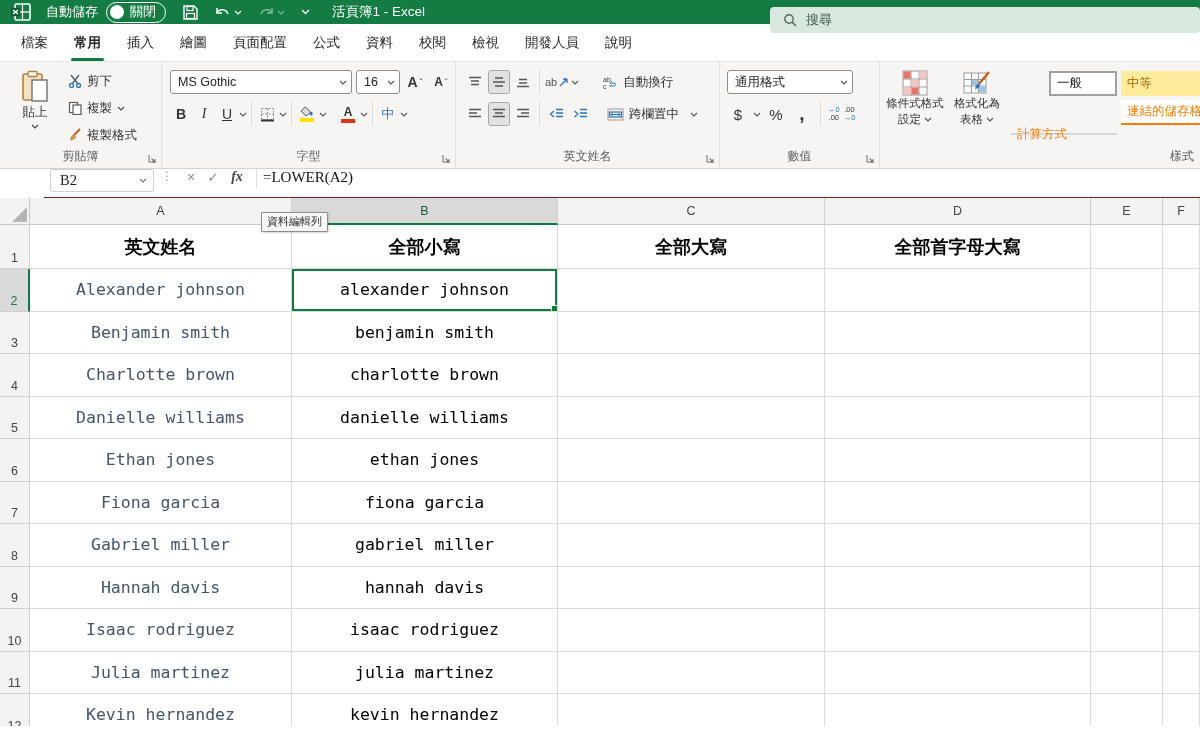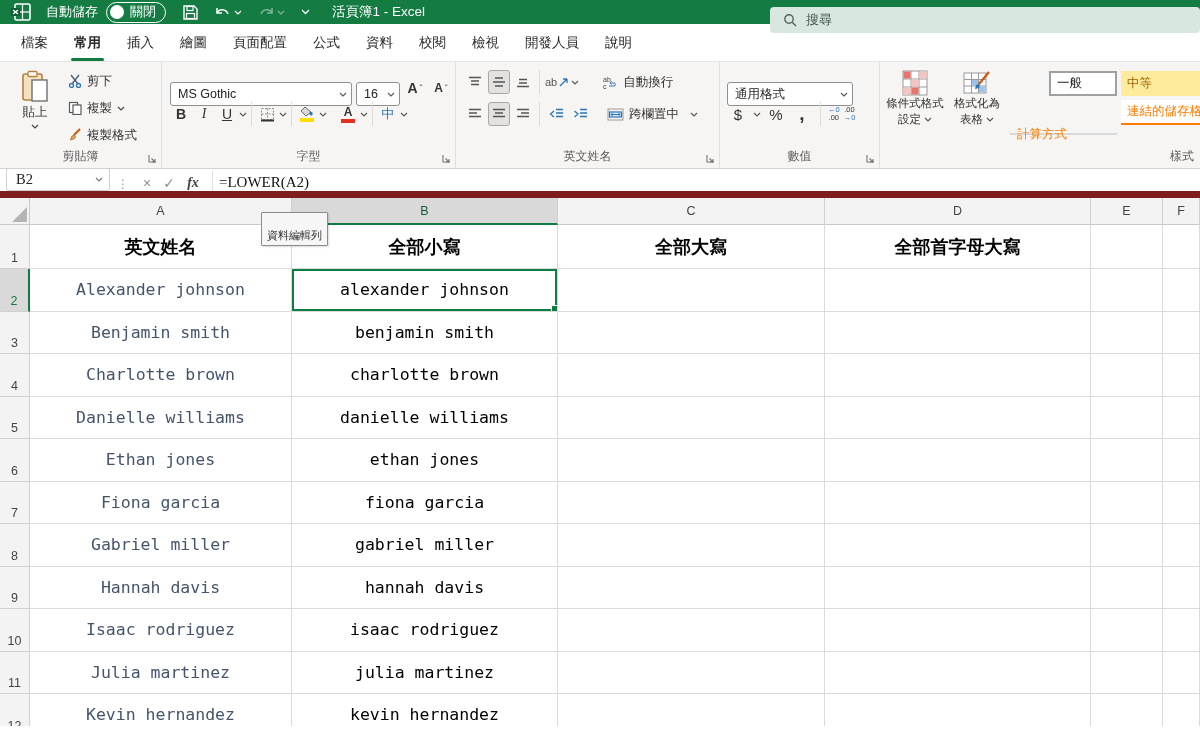--- a/index.html
+++ b/index.html
@@ -33,21 +33,21 @@
 
   
   .ribbon { height:107px; background:#F6F5F3; position:relative; display:flex;
     border-bottom:1px solid #D5D3D0; }
   .rgroup { position:relative; height:100%; border-right:1px solid #E2E0DD; }
   .glabel { position:absolute; bottom:3px; left:0; right:0; text-align:center;
     font-size:12px; color:#5A5A5A; white-space:nowrap; }
   .launcher { position:absolute; right:4px; bottom:4px; cursor:pointer; }
   .combo { background:#fff; border:1px solid #8F8F8F; border-radius:3px; height:24px;
     display:flex; align-items:center; font-size:12.5px; color:#222; padding:0 4px 0 7px;
-    justify-content:space-between; cursor:pointer;margin-top:12px; }
+    justify-content:space-between; cursor:pointer; }
   .rbtn { display:inline-flex; align-items:center; justify-content:center; height:24px;
     min-width:22px; border-radius:3px; cursor:pointer; color:#333; font-size:14px; gap:2px; }
   .rbtn.sel { background:#E4E2E0; border:1px solid #A9A7A4; }
   .vdiv { width:1px; background:#DCDAD7; height:24px; margin:0 3px; align-self:center; }
 
   
   .g-clip { width:162px; }
   .paste-big { position:absolute; left:12px; top:8px; width:46px; text-align:center;
     font-size:12.5px; color:#333; cursor:pointer; }
   .clip-col { position:absolute; left:68px; top:8px; display:flex; flex-direction:column; gap:5px; }
@@ -86,22 +86,22 @@
   .gallery { position:absolute; left:130px; top:9px; display:grid;
     grid-template-columns:107px 107px; grid-auto-rows:25px; gap:4px; width:260px; }
   .gcell { font-size:12.5px; padding-left:6px; display:flex; align-items:center;
     white-space:nowrap; cursor:pointer; background:#fff; color:#222; }
   .gc-normal { border:2px solid #A0A0A0;margin-left:39px; }
   .gc-neutral { background:#FFEB9C; color:#9C6500; }
   .gc-calc { background:#F2F2F2; color:#FA7D00; border:1px solid #D8D8D8;margin-top:33px; }
   .gc-linked { color:#FA7D00; border-bottom:2px solid #FA7D00; }
 
   
-  .fbar { height:29px; background:#FFFFFF; display:flex; align-items:flex-end;
-    border-bottom:7px solid #7f1d1d; position:relative; }
+  .fbar { height:29px; background:#FFFFFF; display:flex; align-items:flex-start;
+    border-bottom:1px solid #7f1d1d; position:relative;margin-left:44px; }
   .namebox { width:104px; height:23px; margin-left:6px; border:1px solid #D0D0D0;
     border-radius:2px; display:flex; align-items:center; justify-content:space-between;
     padding:0 6px 0 9px; font-family:"Liberation Serif","DejaVu Serif",serif;
     font-size:14.5px; color:#222; background:#fff; cursor:pointer; }
   .fdots { color:#9a9a9a; font-size:12px; margin:0 7px; }
   .fbtn { width:22px; text-align:center; color:#8F8F8F; font-size:14px; cursor:pointer; }
   .fx { font-family:"Liberation Serif","DejaVu Serif",serif; font-style:italic;
     font-weight:bold; color:#444; font-size:14px; width:26px; text-align:center; cursor:pointer; }
   .fsep { width:1px; height:20px; background:#E0E0E0; margin:0 6px; }
   .formula { font-family:"Liberation Serif","DejaVu Serif",serif; font-size:15px;
@@ -127,21 +127,21 @@
     display:flex; align-items:center; justify-content:center; overflow:hidden;
     cursor:cell; position:relative; }
   .cell.hdr { font-weight:bold; font-size:18px; color:#000; }
   .cell.mono { font-family:"DejaVu Sans Mono","Liberation Mono",monospace; font-size:16.5px; color:#000; }
   .cell.colA { color:#44546A; }
   .cell.sel-cell { box-shadow:inset 0 0 0 2px #107C41; }
   .fill-handle { position:absolute; right:-1px; bottom:-1px; width:7px; height:7px;
     background:#107C41; border:1px solid #fff; }
 
   .tooltip { position:absolute; left:261px; top:212px; background:#F6F6F6;
-    border:1px solid #8C8C8C; font-size:11px; color:#333; padding:15px 5px 2px;
+    border:1px solid #8C8C8C; font-size:11px; color:#333; padding:1px 5px 2px;
     z-index:60; border-radius:1px; box-shadow:1px 1px 2px rgba(0,0,0,.15); white-space:nowrap; }
 
   svg { display:block; }
 </style>
 </head>
 <body>
 
 <div class="titlebar">
   <span class="app-icon">
     <svg width="22" height="20" viewBox="0 0 22 20">

